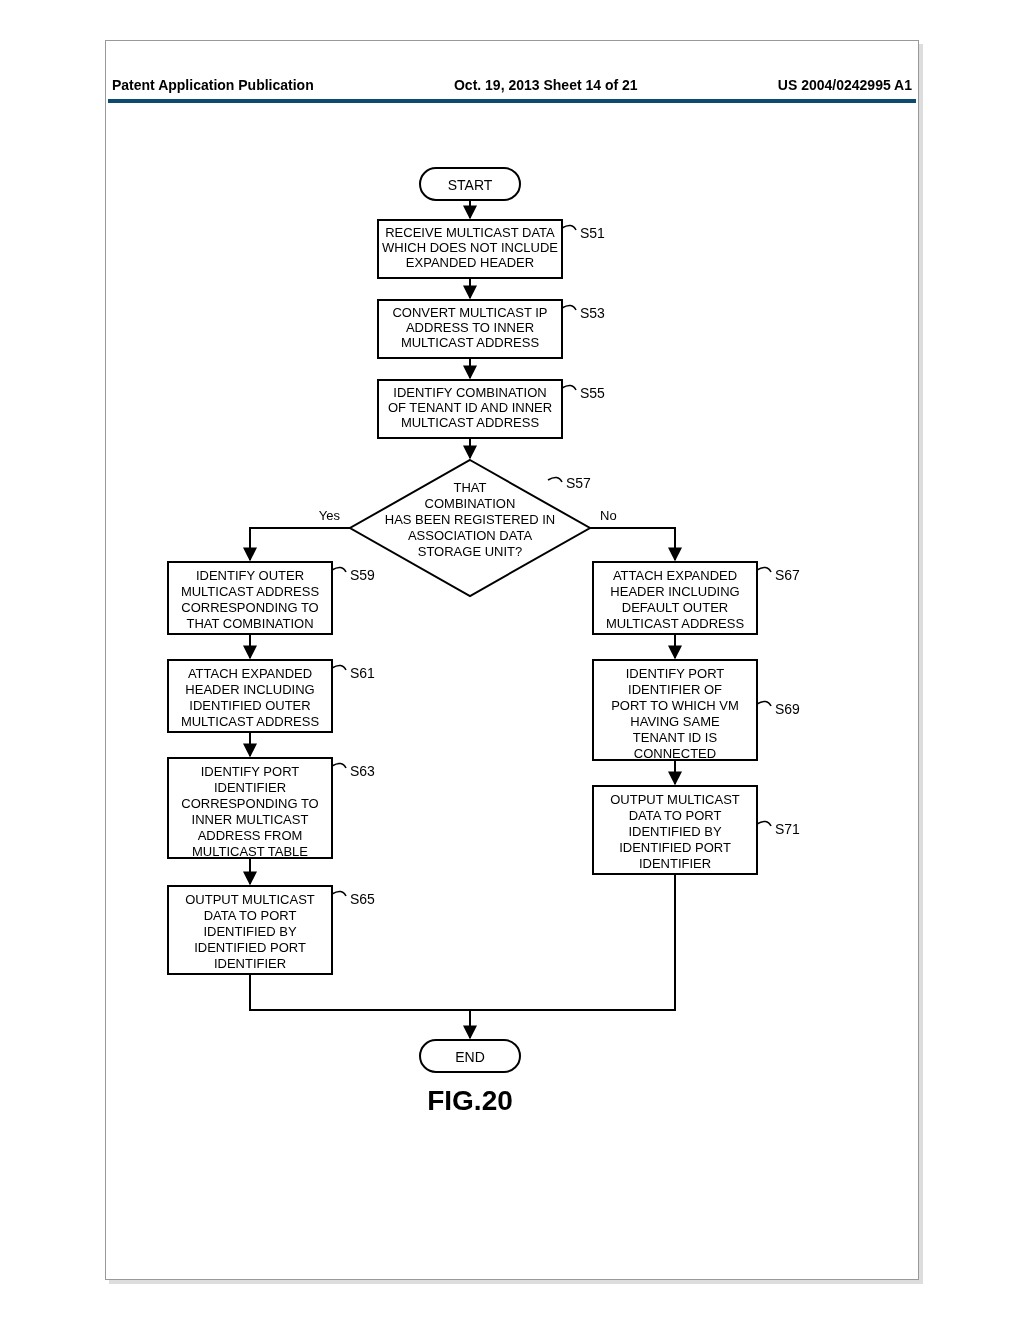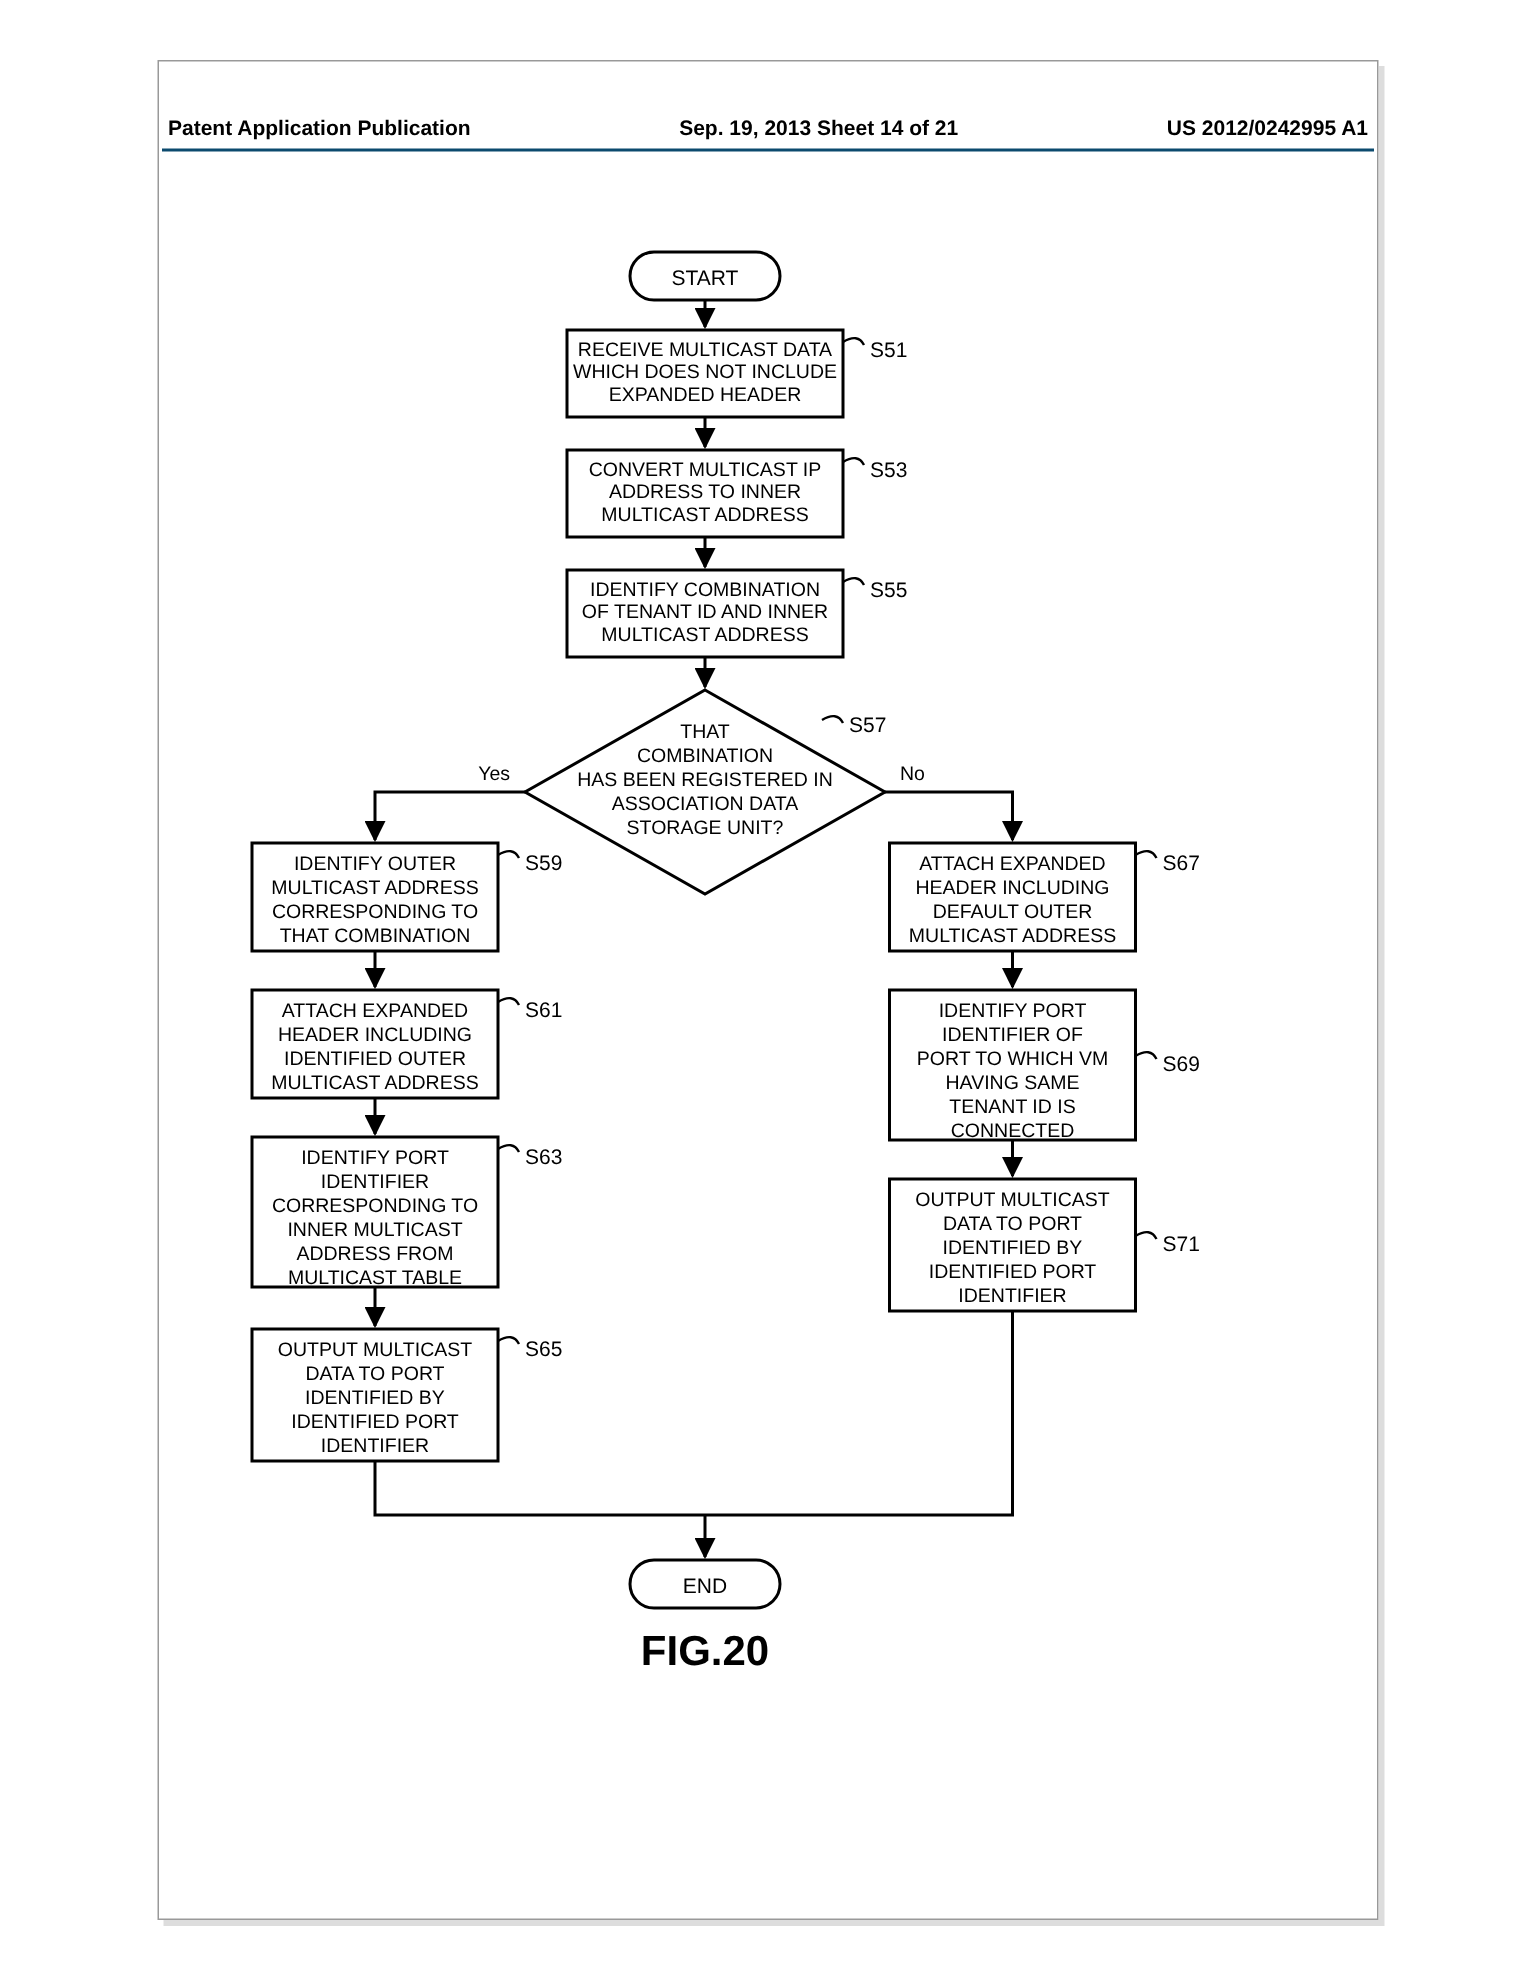--- a/index.html
+++ b/index.html
@@ -25,21 +25,21 @@
   }
   .header-row {
     position: absolute;
     left: 108px; top: 77px;
     width: 808px;
     display: flex;
     justify-content: space-between;
     font-size: 14px;
     font-weight: bold;
     padding: 0 4px 6px 4px;
-    border-bottom: 2px solid #0c4a6e;
+    border-bottom: 4px solid #0c4a6e;
   }
   .svg-stage {
     position: absolute;
     left: 120px; top: 100px;
     width: 808px; height: 1175px;
   }
   svg { display: block; }
   .box-text, .term-text, .lbl-text, .edge-text, .fig-text {
     font-family: Arial, Helvetica, sans-serif;
     fill: #000;
@@ -50,22 +50,22 @@
   .edge-text { font-size: 13px; }
   .fig-text { font-size: 28px; font-weight: 600; }
 </style>
 </head>
 <body>
 
 <div class="page">
   <div class="outer-border"></div>
   <div class="header-row">
     <span>Patent Application Publication</span>
-    <span>Sep. 19, 2013  Sheet 14 of 21</span>
-    <span>US 2012/0242995 A1</span>
+    <span>Oct. 19, 2013  Sheet 14 of 21</span>
+    <span>US 2004/0242995 A1</span>
   </div>
 
   <div class="svg-stage">
     <svg viewBox="0 0 808 1175" width="808" height="1175">
       <defs>
         <marker id="arrow" viewBox="0 0 10 10" refX="9" refY="5" markerWidth="7" markerHeight="7" orient="auto-start-reverse">
           <path d="M0,0 L10,5 L0,10 z" fill="#000"></path>
         </marker>
       </defs>
 

